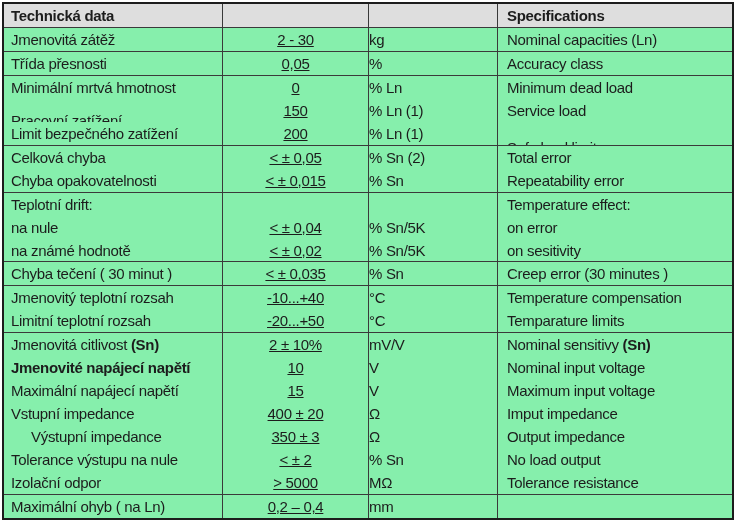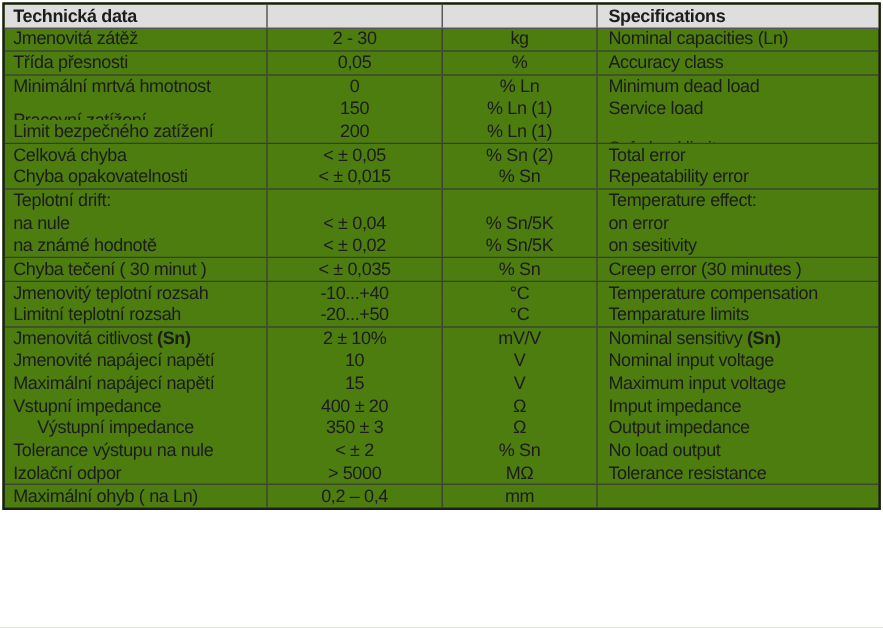--- a/index.html
+++ b/index.html
@@ -10,26 +10,26 @@
   body {
     width: 736px;
     height: 523px;
     font-family: "Liberation Sans", "DejaVu Sans", sans-serif;
     color: #1c1c1c;
     overflow: hidden;
   }
   .spec-table {
     box-sizing: border-box;
     width: 732px;
-    height: 423px;
+    height: 518px;
     margin: 2px;
     border: 2px solid #1c1c1c;
     display: flex;
     flex-direction: column;
-    background: #4d7c0f;
+    background: #86efac;
   }
   .row {
     flex: 1 1 0;
     display: grid;
     grid-template-columns: 219px 146px 129px 1fr;
     min-height: 0;
   }
   .row.header-row {
     background: #dedede;
     border-bottom: 1px solid #3a3a3a;
@@ -43,22 +43,22 @@
     align-items: center;
     min-width: 0;
     overflow: hidden;
     white-space: nowrap;
     font-size: 15px;
     letter-spacing: -0.3px;
     line-height: 1;
   }
   .c1, .c2, .c3 { border-right: 1px solid #3a3a3a; }
   .c1 { padding-left: 7px; justify-content: flex-start; }
-  .c2 { justify-content: center; }
-  .c3 { justify-content: center; }
+  .c2 { justify-content: center; text-decoration: underline; }
+  .c3 { }
   .c4 { padding-left: 9px; justify-content: flex-start; }
   .bold { font-weight: bold; }
   .header-row .cell { font-weight: bold; }
 </style>
 </head>
 <body>
 
 <div class="spec-table">
   <div class="row header-row">
     <div class="cell c1">
@@ -275,21 +275,21 @@
         </div>
         <div class="cell c3">
           <span style="white-space: pre;">mV/V</span>
         </div>
         <div class="cell c4">
           <span style="white-space: pre;">Nominal sensitivy </span>
           <span class="bold" style="white-space: pre;">(Sn)</span>
         </div>
       </div><div class="row">
         <div class="cell c1">
-          <span style="white-space: pre;">Jmenovité napájecí napětí</span>
+          <span style="white-space: pre; font-weight: bold;">Jmenovité napájecí napětí</span>
           <span class="bold" style="white-space: pre;"></span>
         </div>
         <div class="cell c2">
           <span style="white-space: pre;">10</span>
         </div>
         <div class="cell c3">
           <span style="white-space: pre;">V</span>
         </div>
         <div class="cell c4">
           <span style="white-space: pre; text-align: center;">Nominal input voltage</span>

